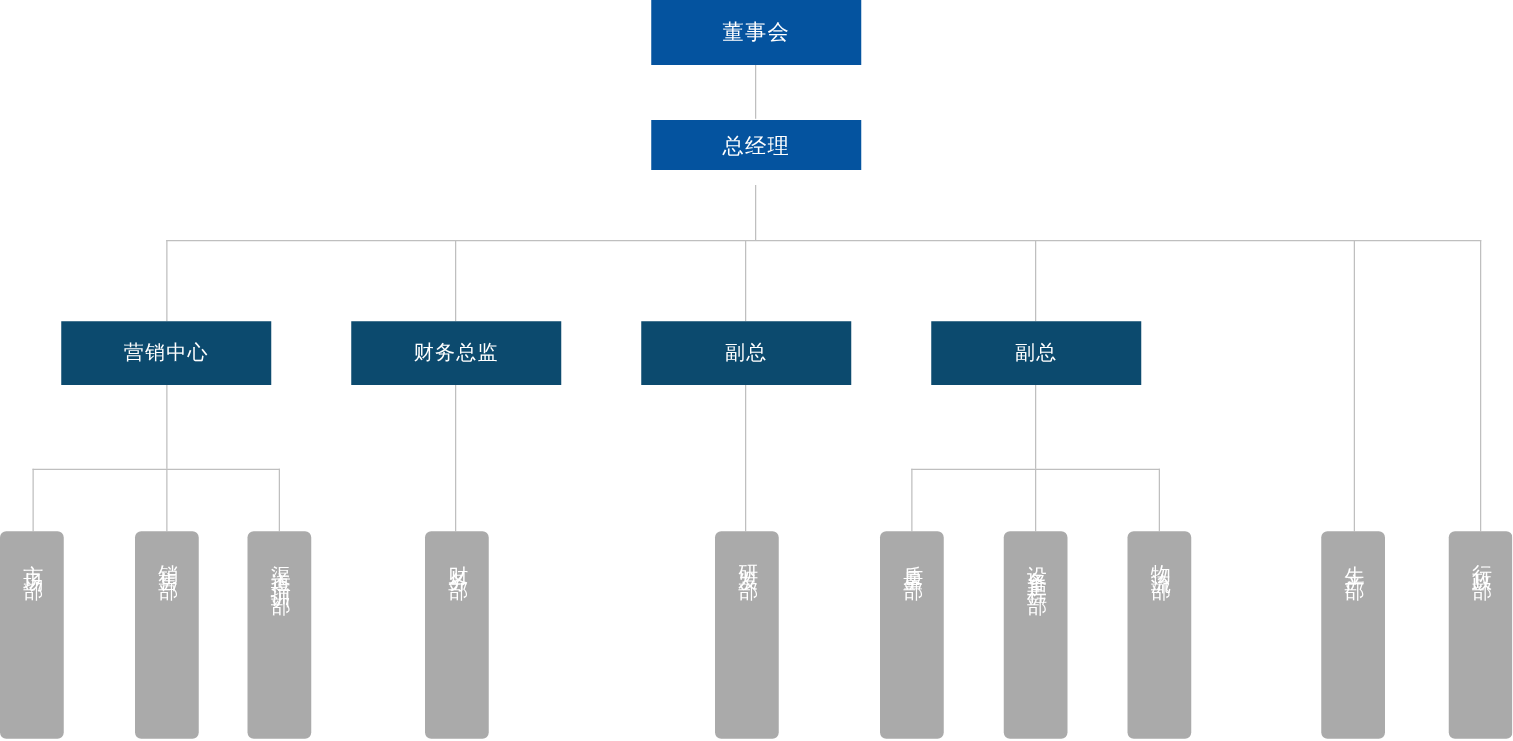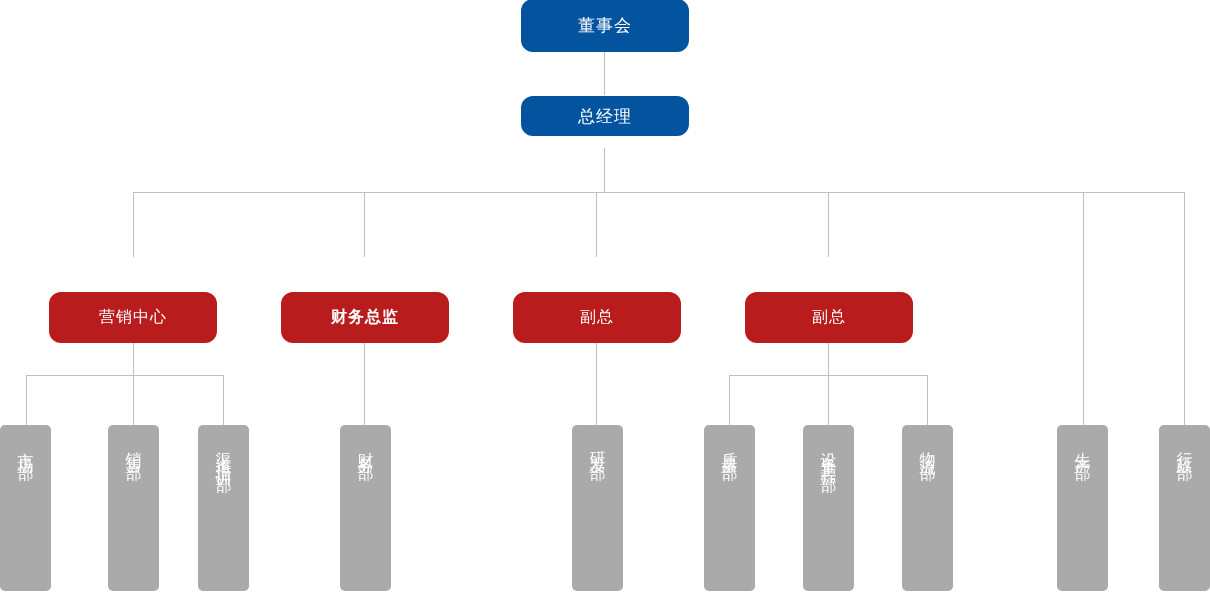--- a/index.html
+++ b/index.html
@@ -24,40 +24,39 @@
     position: absolute;
     background: #bfbfbf;
   }
   .conn.v { width: 1px; }
   .conn.h { height: 1px; }
 
   
   .node {
     position: absolute;
     box-sizing: border-box;
-    border-radius: 12px;
+    border-radius: 0;
     display: flex;
     align-items: center;
     justify-content: center;
     color: #ffffff;
     letter-spacing: 1px;
     user-select: none;
   }
 
   
   .node.lvl1 {
     background: #04539f;
     font-size: 17px;
   }
 
   
   .node.lvl2 {
-    background: #b91c1c;
+    background: #0c4a6e;
     font-size: 16px;
-    margin-top: 35px;
   }
 
   
   .node.lvl3 {
     background: #aaaaaa;
     font-size: 16px;
     align-items: flex-start;
     justify-content: center;
     padding-top: 14px;
     border-radius: 5px;
@@ -112,21 +111,21 @@
   </div>
 
   <div class="node lvl1" style="left:521px; top:96px; width:168px; height:40px;">
     <span>总经理</span>
   </div>
 
   <div class="node lvl2" style="left:49px; top:257px; width:168px; height:51px;">
     <span>营销中心</span>
   </div>
 
-  <div class="node lvl2" style="left:281px; top:257px; width:168px; height:51px;font-weight:bold;">
+  <div class="node lvl2" style="left:281px; top:257px; width:168px; height:51px;">
     <span>财务总监</span>
   </div>
 
   <div class="node lvl2" style="left:513px; top:257px; width:168px; height:51px;">
     <span>副总</span>
   </div>
 
   <div class="node lvl2" style="left:745px; top:257px; width:168px; height:51px;">
     <span>副总</span>
   </div>

